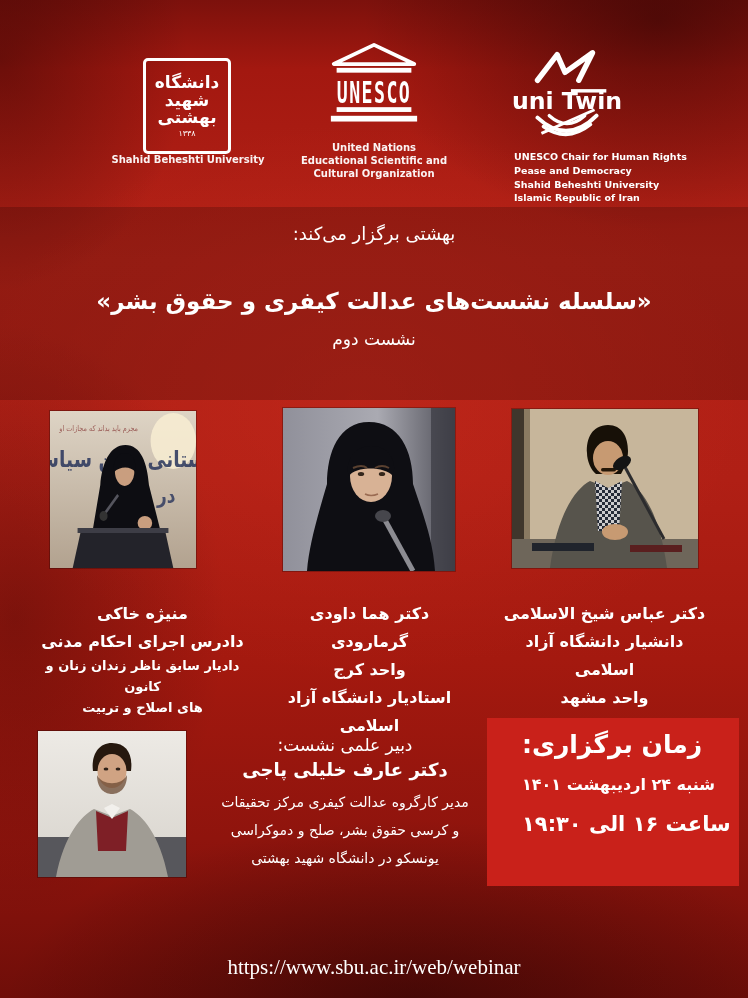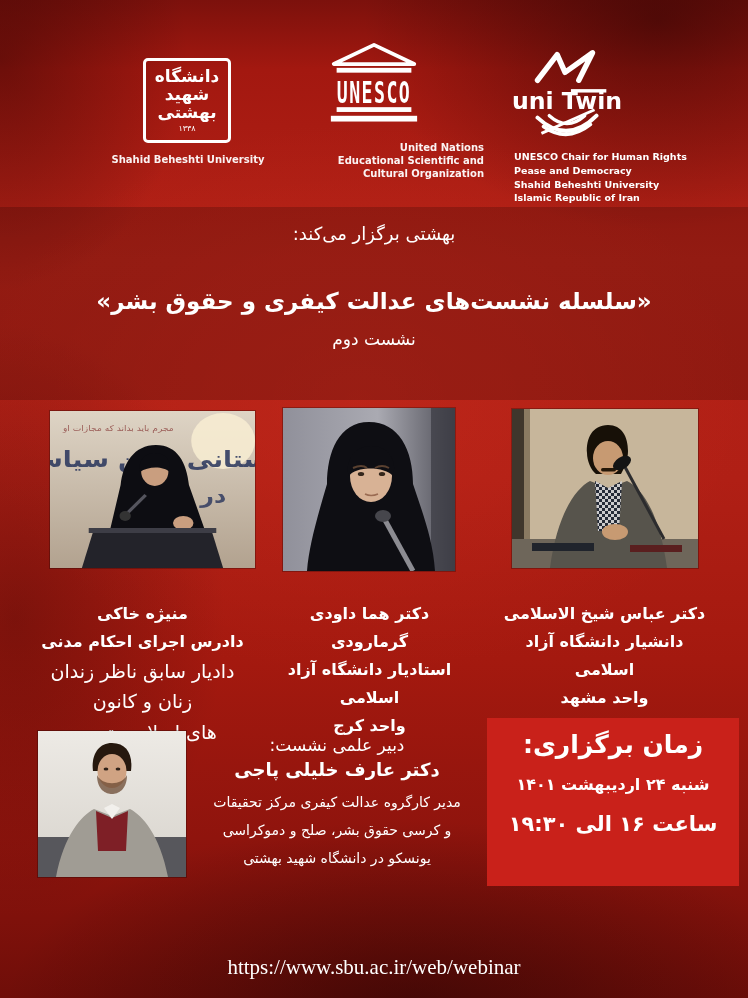--- a/index.html
+++ b/index.html
@@ -18,21 +18,21 @@
       radial-gradient(ellipse 520px 240px at 55% 101%, rgba(25,2,2,.5), transparent 78%),
       radial-gradient(ellipse 560px 400px at 48% 40%, rgba(255,70,45,.14), transparent 70%),
       linear-gradient(180deg,#7c110c 0%, #a31810 7%, #b42217 26%, #b01f15 48%, #a4190f 66%, #8f140d 84%, #6f0e09 100%);
   }
   .abs { position:absolute; }
   .ctr { text-align:center; }
 
   
   .logo-caption { font-size:10px; font-weight:bold; color:rgba(255,255,255,.95); line-height:1.3; }
   .sbu-box {
-    width:88px; height:85px; border:3px solid #fff; border-radius:5px;
+    width:88px; height:96px; border:3px solid #fff; border-radius:5px;
     display:flex; flex-direction:column; align-items:center; justify-content:center;
     line-height:1; 
   }
   .sbu-box .cal { font-size:17px; font-weight:bold; line-height:1.05; letter-spacing:-1px; }
   .sbu-box .yr { font-size:8px; margin-top:3px; }
   .unitwin-caption { font-size:9.5px; font-weight:bold; line-height:1.45; text-align:left; }
 
   
   .band { left:0; width:748px; top:207px; height:193px; background:rgba(15,0,0,.20); }
   .intro { left:0; width:748px; top:216px; font-size:18px; line-height:1.95; direction:rtl; }
@@ -42,35 +42,36 @@
   .title-session { left:0; width:748px; top:329px; font-size:17px; direction:rtl; }
   .title-sub { left:0; width:748px; top:363px; font-size:21px; font-weight:bold; direction:rtl; }
 
   
   .photo { overflow:hidden; box-shadow:0 0 0 1px rgba(0,0,0,.25); }
   .photo svg { display:block; width:100%; height:100%; }
 
   
   .spk { direction:rtl; line-height:1.75; }
   .spk .nm, .spk .r1 { font-size:16px; font-weight:bold; }
-  .spk .sm { font-size:19px; font-weight:normal; line-height:1.6; }
+  .spk .sm { font-size:13px; font-weight:bold; line-height:1.6; }
 
   
   .mod { direction:rtl; text-align:center; }
   .mod .hd { font-size:17px; }
   .mod .nm { font-size:18px; font-weight:bold; margin-top:4px; }
   .mod .rl { font-size:14px; line-height:2.0; }
   .mod .rl1 { margin-top:8px; }
 
   
   .sched {
     left:487px; top:718px; width:252px; height:168px;
     background:#c9211a;
-    direction:rtl; text-align:center;
+    direction:rtl; text-align:left;
     padding-top:12px;
+    padding-left:35px;
   }
   .sched .hd { font-size:25px; font-weight:bold; }
   .sched .dt { font-size:16px; font-weight:bold; margin-top:16px; }
   .sched .tm { font-size:21px; font-weight:bold; margin-top:18px; }
 
   
   .note { left:0; width:748px; top:898px; font-size:17px; direction:rtl; }
   .link-label { left:0; width:748px; top:933px; font-size:16px; direction:rtl; }
   .link-url { left:0; width:748px; top:955px; font-size:21px; font-family:"Liberation Serif", serif; }
   .link-url span { cursor:pointer; }
@@ -94,21 +95,21 @@
     <svg width="96" height="92" viewBox="0 0 100 96">
       <path d="M50 3 L8 23 L92 23 Z" fill="none" stroke="#fff" stroke-width="4" stroke-linejoin="round"></path>
       <rect x="11" y="27" width="78" height="5" fill="#fff"></rect>
       <g transform="scale(1,1.62)">
         <text x="50" y="39.5" text-anchor="middle" font-family="DejaVu Sans Mono, monospace" font-weight="bold" font-size="19" letter-spacing="1.5" fill="#fff">UNESCO</text>
       </g>
       <rect x="11" y="68" width="78" height="5" fill="#fff"></rect>
       <rect x="5" y="77" width="90" height="6" fill="#fff"></rect>
     </svg>
   </div>
-  <div class="abs ctr logo-caption" style="left:264px; top:141px; width:220px;text-align:right;">
+  <div class="abs ctr logo-caption" style="left:264px; top:141px; width:220px;">
     <div>United Nations</div>
     <div>Educational Scientific and</div>
     <div>Cultural Organization</div>
   </div>
 
   <div class="abs" style="left:508px; top:46px;">
     <svg width="118" height="100" viewBox="0 0 120 100">
       <path d="M30 34 L50 8 L58 26 L86 6 L72 34" fill="none" stroke="#fff" stroke-width="5.5" stroke-linecap="round" stroke-linejoin="round"></path>
       <text x="60" y="63" text-anchor="middle" font-family="DejaVu Sans, sans-serif" font-size="24" font-weight="bold" fill="#fff">uni Twin</text>
       <rect x="64" y="43" width="36" height="3.5" fill="#fff"></rect>
@@ -126,21 +127,21 @@
   </div>
 
   <div class="abs band"></div>
   <div class="abs ctr intro">
     <div>بهشتی برگزار می‌کند:</div>
   </div>
 
   <div class="abs ctr title-main">«سلسله نشست‌های عدالت کیفری و حقوق بشر»</div>
   <div class="abs ctr title-session">نشست دوم</div>
 
-  <div class="abs photo" style="left:50px; top:411px; width:205px; height:157px;">
+  <div class="abs photo" style="left:50px; top:411px; width:146px; height:157px;">
     <svg viewBox="0 0 180 157" preserveAspectRatio="none">
       <defs>
         <linearGradient id="p1bg" x1="0" y1="0" x2="0" y2="1">
           <stop offset="0" stop-color="#ded4c5"></stop>
             <stop offset="1" stop-color="#b2a28f"></stop>
         </linearGradient>
       </defs>
       <rect width="180" height="157" fill="url(#p1bg)"></rect>
       <circle cx="152" cy="30" r="28" fill="#f8edd2" opacity=".85"></circle>
       <text x="60" y="20" font-size="8" fill="#7a2020" opacity=".65" text-anchor="middle" font-family="DejaVu Sans, sans-serif">مجرم باید بداند که مجازات او</text>
@@ -208,22 +209,22 @@
   </div>
 
   <div class="abs ctr spk" style="left:35px; top:600px; width:215px;">
     <div class="nm">منیژه خاکی</div>
     <div class="r1">دادرس اجرای احکام مدنی</div>
     <div class="sm">دادیار سابق ناظر زندان زنان و کانون</div>
     <div class="sm">های اصلاح و تربیت</div>
   </div>
   <div class="abs ctr spk" style="left:272px; top:600px; width:195px;">
     <div class="nm">دکتر هما داودی گرمارودی</div>
+    <div class="r1">واحد کرج</div>
     <div class="r1">استادیار دانشگاه آزاد اسلامی</div>
-    <div class="r1">واحد کرج</div>
   </div>
   <div class="abs ctr spk" style="left:502px; top:600px; width:205px;">
     <div class="nm">دکتر عباس شیخ الاسلامی</div>
     <div class="r1">دانشیار دانشگاه آزاد اسلامی</div>
     <div class="r1">واحد مشهد</div>
   </div>
 
   <div class="abs photo" style="left:38px; top:731px; width:148px; height:146px;">
     <svg viewBox="0 0 148 146" preserveAspectRatio="none">
       <defs>
@@ -238,21 +239,21 @@
       <path d="M58 80 L74 87 L90 80 L88 120 L60 120 Z" fill="#7e1f26"></path>
       <path d="M66 77 L74 88 L82 77 L74 73 Z" fill="#f2f0ec"></path>
       <path d="M74 12 C59 12 53 26 55 40 L93 40 C95 24 89 12 74 12 Z" fill="#26180e"></path>
       <ellipse cx="74" cy="40" rx="14.5" ry="17" fill="#d0a383"></ellipse>
       <path d="M59 44 C59 59 68 63 74 63 C80 63 89 59 89 44 C84 55 64 55 59 44 Z" fill="#6b4a33" opacity=".75"></path>
       <ellipse cx="68" cy="38" rx="2.4" ry="1.6" fill="#2e2118"></ellipse>
       <ellipse cx="80" cy="38" rx="2.4" ry="1.6" fill="#2e2118"></ellipse>
     </svg>
   </div>
 
-  <div class="abs mod" style="left:192px; top:735px; width:290px;">
+  <div class="abs mod" style="left:200px; top:735px; width:290px;">
     <div class="hd">دبیر علمی نشست:</div>
     <div class="nm">دکتر عارف خلیلی پاجی</div>
     <div class="rl rl1">مدیر کارگروه عدالت کیفری مرکز تحقیقات</div>
     <div class="rl">و کرسی حقوق بشر، صلح و دموکراسی</div>
     <div class="rl">یونسکو در دانشگاه شهید بهشتی</div>
   </div>
 
   <div class="abs sched">
     <div class="hd">زمان برگزاری:</div>
     <div class="dt">شنبه ۲۴ اردیبهشت ۱۴۰۱</div>

